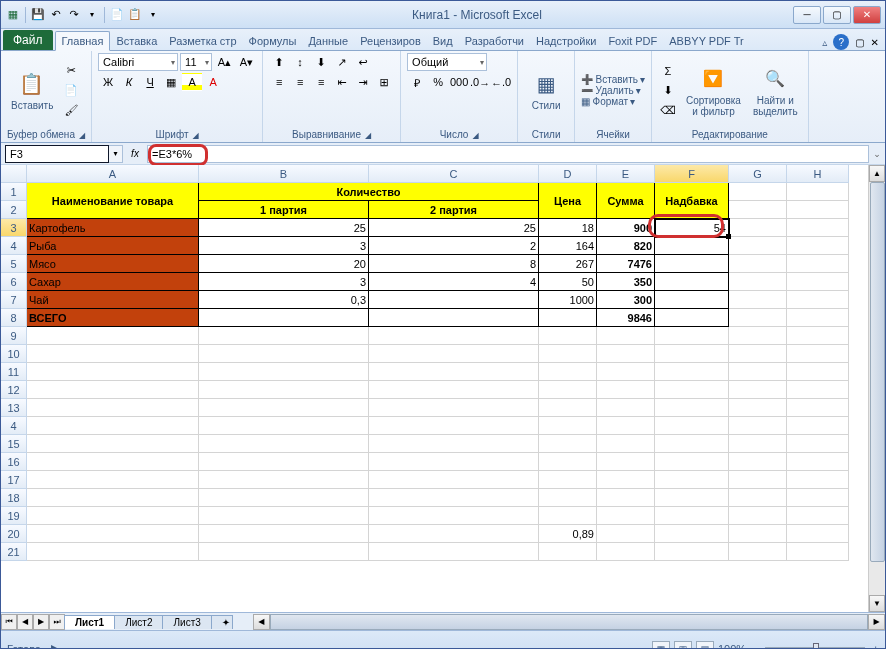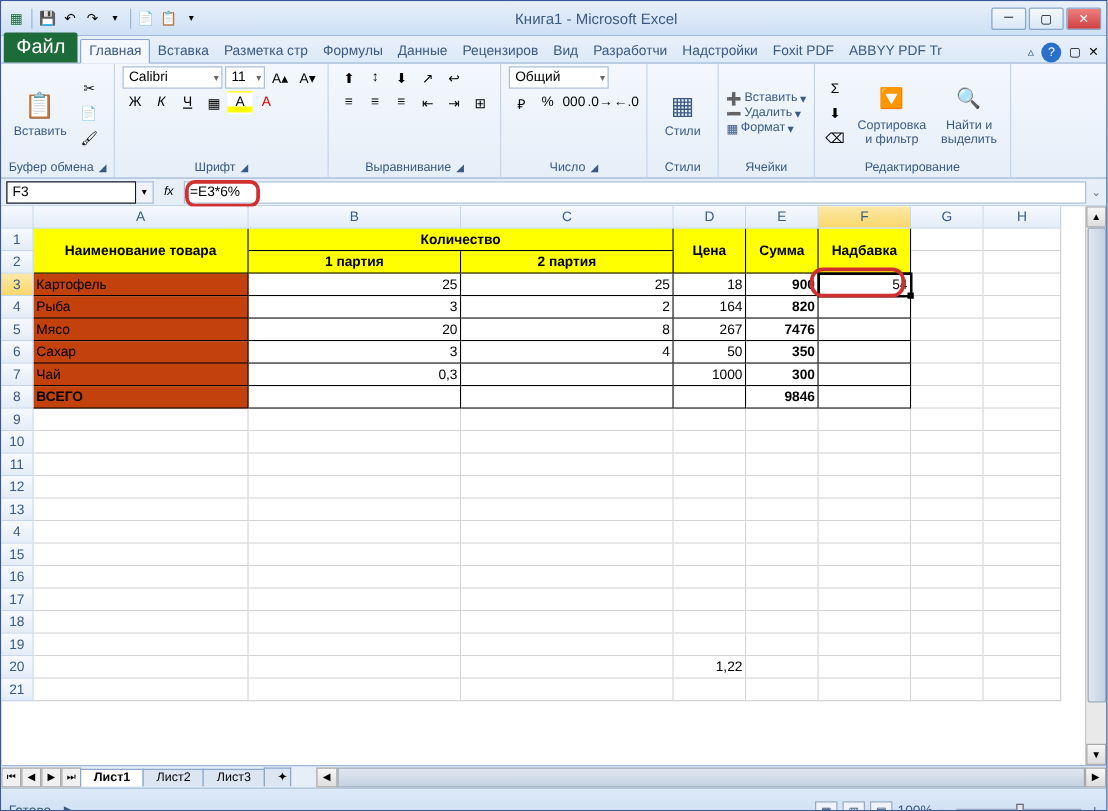--- a/index.html
+++ b/index.html
@@ -10,21 +10,21 @@
 .qat { display: flex; gap: 2px; align-items: center; }
 .qat-icon { width: 16px; height: 16px; display: flex; align-items: center; justify-content: center; font-size: 11px; }
 .qat-sep { width: 1px; height: 16px; background: #9fb8d9; margin: 0 2px; }
 .title-text { flex: 1; text-align: center; font-size: 12px; color: #3b5a82; }
 .win-controls { display: flex; gap: 2px; }
 .win-btn { width: 28px; height: 18px; border: 1px solid #8aa8cc; background: linear-gradient(#f5f9fd,#d9e7f7); display: flex; align-items: center; justify-content: center; font-size: 10px; border-radius: 2px; }
 .win-btn.close { background: linear-gradient(#f08080,#d04040); color: #fff; }
 
 
 .ribbon-tabs { height: 22px; background: linear-gradient(#e8f0fa,#dce9f8); display: flex; align-items: flex-end; border-bottom: 1px solid #8ba8cc; padding-left: 2px; }
-.file-tab { background: #1e6b3a; color: #fff; padding: 3px 10px; font-size: 16px; border-radius: 2px 2px 0 0; margin-right: 2px; }
+.file-tab { background: #1e6b3a; color: #fff; padding: 3px 10px; font-size: 12px; border-radius: 2px 2px 0 0; margin-right: 2px; }
 .rtab { padding: 3px 6px; font-size: 11px; color: #3b5a82; cursor: default; }
 .rtab.active { background: #f4f8fd; border: 1px solid #8ba8cc; border-bottom: 1px solid #f4f8fd; border-radius: 2px 2px 0 0; margin-bottom: -1px; }
 .ribbon-right { margin-left: auto; display: flex; gap: 6px; align-items: center; padding-right: 6px; }
 .help-icon { width: 16px; height: 16px; background: #2a6fc9; color: #fff; border-radius: 50%; font-size: 10px; display: flex; align-items: center; justify-content: center; }
 
 
 .ribbon { height: 92px; background: linear-gradient(#f4f8fd,#e6eef8); border-bottom: 1px solid #8ba8cc; display: flex; }
 .rgroup { border-right: 1px solid #c5d6ea; padding: 2px 6px; display: flex; flex-direction: column; justify-content: space-between; }
 .rgroup-label { text-align: center; font-size: 10px; color: #3b5a82; padding-top: 1px; }
 .rgroup-body { display: flex; gap: 4px; flex: 1; }
@@ -429,21 +429,21 @@
       <div class="cell"></div>
       <div class="cell"></div>
       <div class="cell"></div>
       <div class="cell"></div>
       <div class="cell"></div>
       <div class="cell"></div>
       <div class="rowhead">20</div>
       <div class="cell"></div>
       <div class="cell"></div>
       <div class="cell"></div>
-      <div class="cell r">1,22</div>
+      <div class="cell r">0,89</div>
       <div class="cell"></div>
       <div class="cell"></div>
       <div class="cell"></div>
       <div class="cell"></div>
       <div class="rowhead">21</div>
       <div class="cell"></div>
       <div class="cell"></div>
       <div class="cell"></div>
       <div class="cell"></div>
       <div class="cell"></div>

